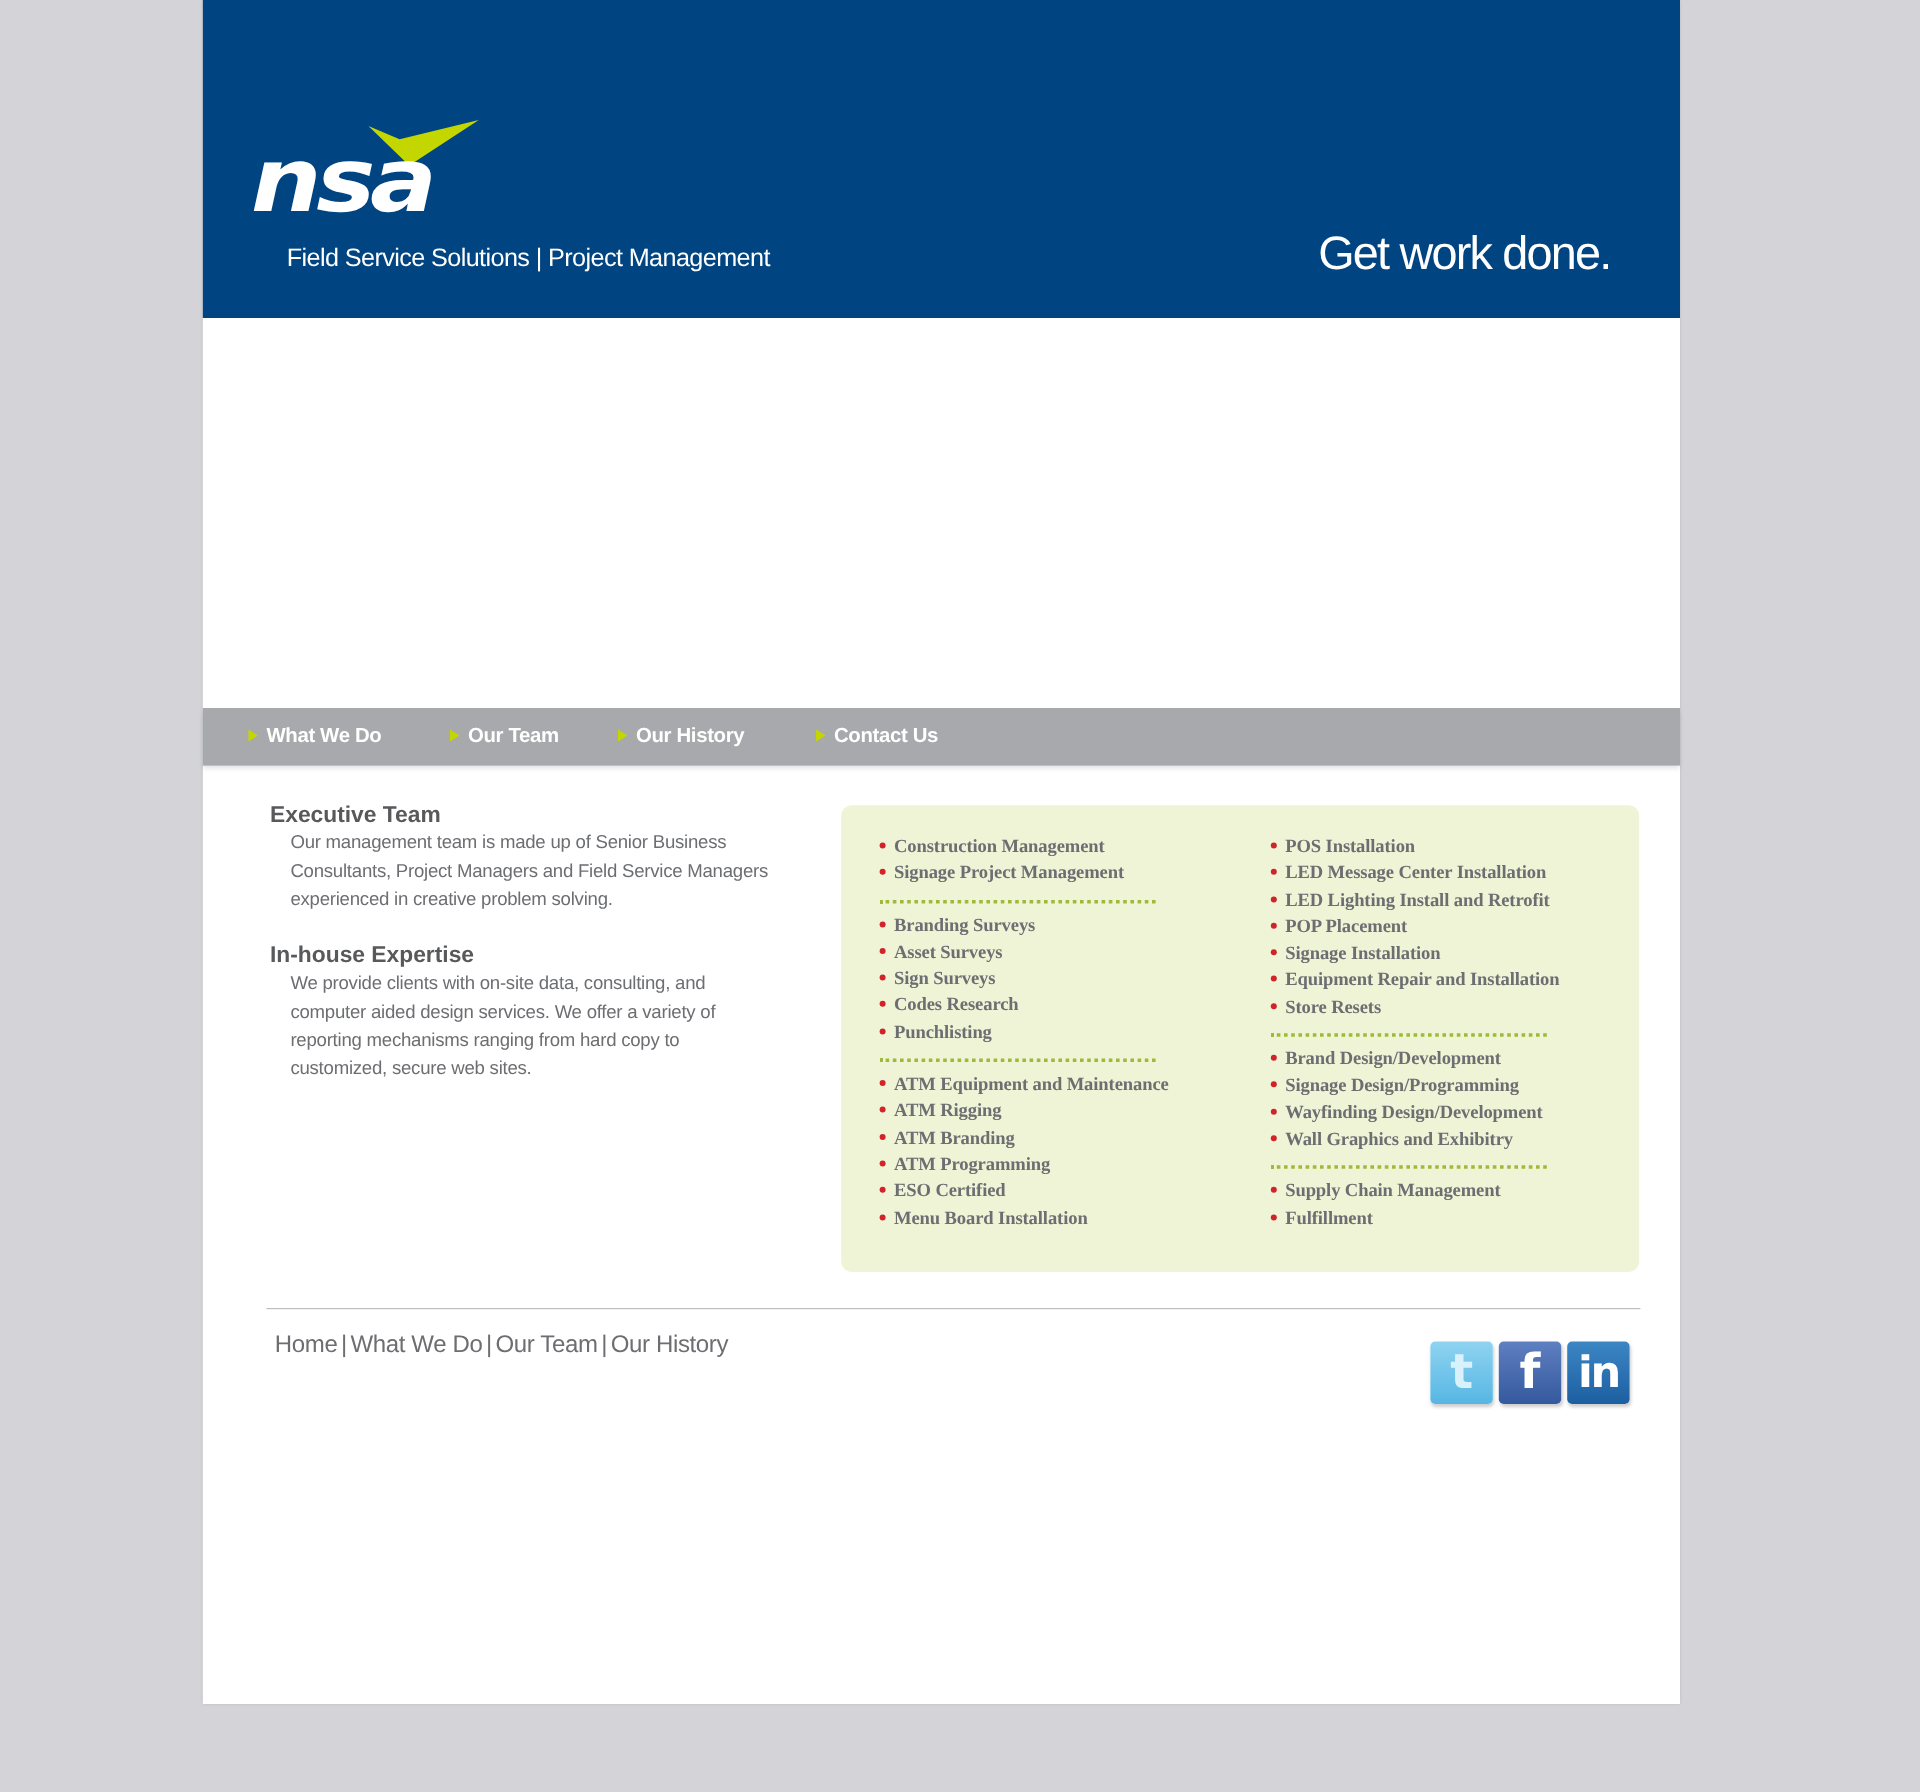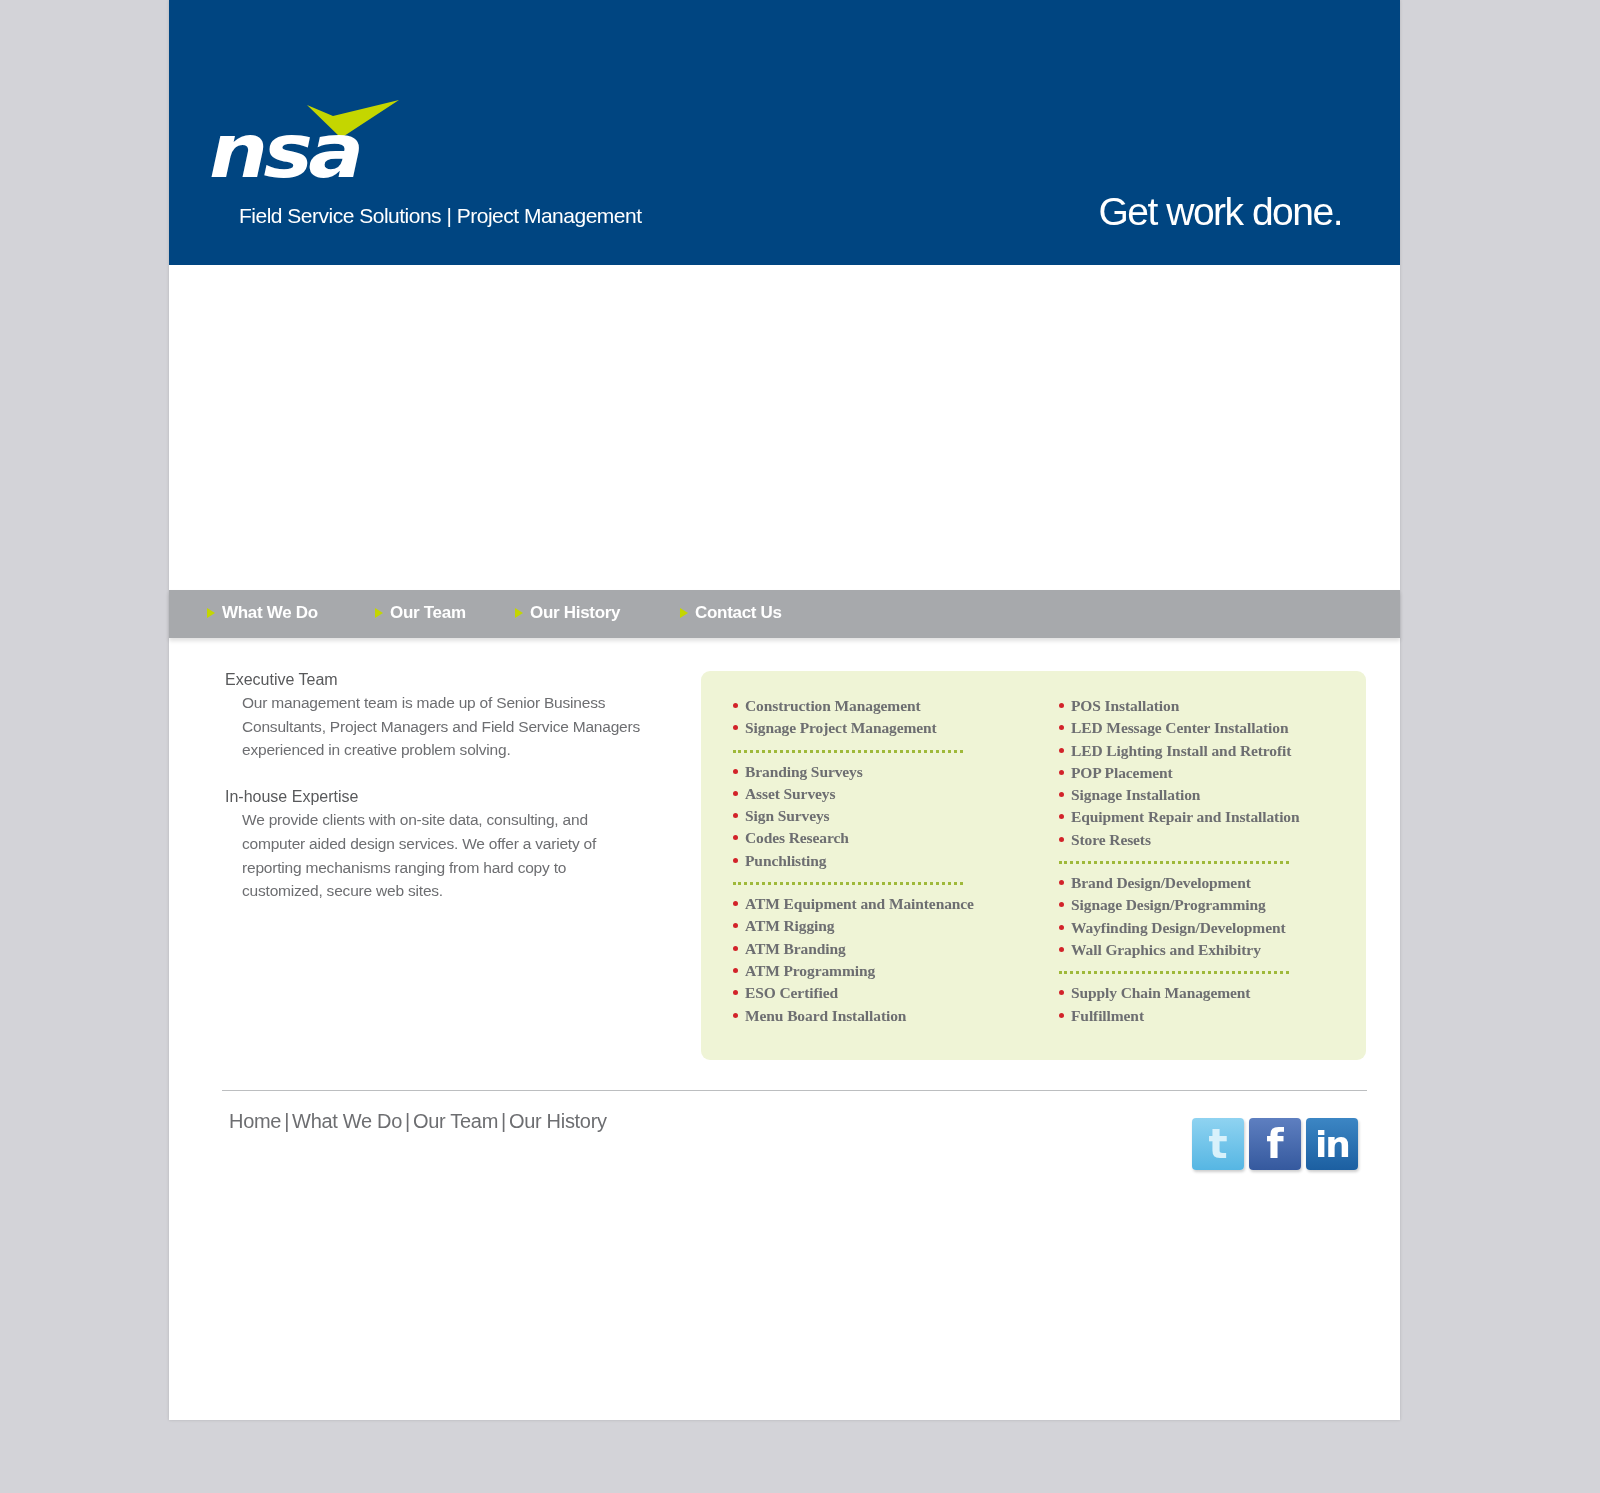--- a/index.html
+++ b/index.html
@@ -66,21 +66,21 @@
   .nav-item {
     position: absolute; top: 13px; display: flex; align-items: center;
     font-weight: bold; font-size: 17px; color: #ffffff; cursor: pointer; letter-spacing: -0.3px;
   }
   .nav-arrow {
     width: 0; height: 0; border-top: 5px solid transparent; border-bottom: 5px solid transparent;
     border-left: 8px solid #c4d600; margin-right: 7px;
   }
   
   .left-col { position: absolute; left: 56px; top: 668px; width: 420px; }
-  .section-title { font-weight: normal; font-size: 16px; color: #58595b; line-height: 23px; }
+  .section-title { font-weight: bold; font-size: 19px; color: #58595b; line-height: 23px; }
   .section-body { font-size: 15.5px; color: #6d6e71; line-height: 23.7px; letter-spacing: -0.2px; margin-left: 17px; }
   .section + .section { margin-top: 23px; }
   
   .services {
     position: absolute; left: 532px; top: 671px; width: 665px; height: 389px;
     background: #eff4d6; border-radius: 9px;
   }
   .svc-col { position: absolute; top: 24px; }
   .svc-col.c1 { left: 32px; }
   .svc-col.c2 { left: 358px; }

